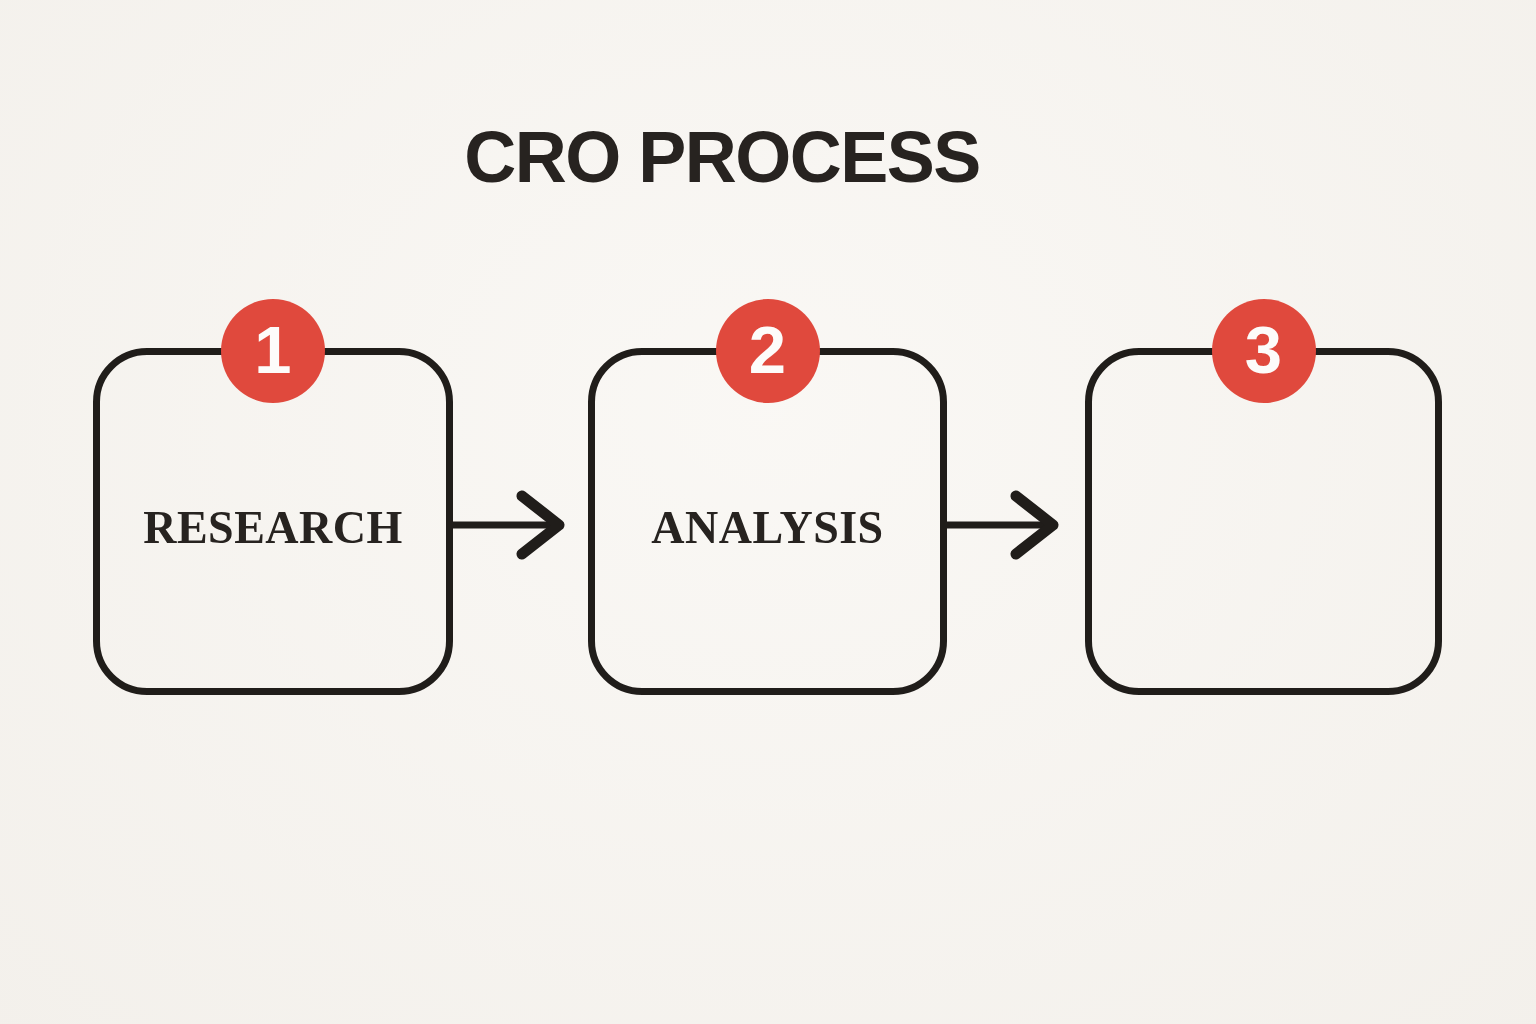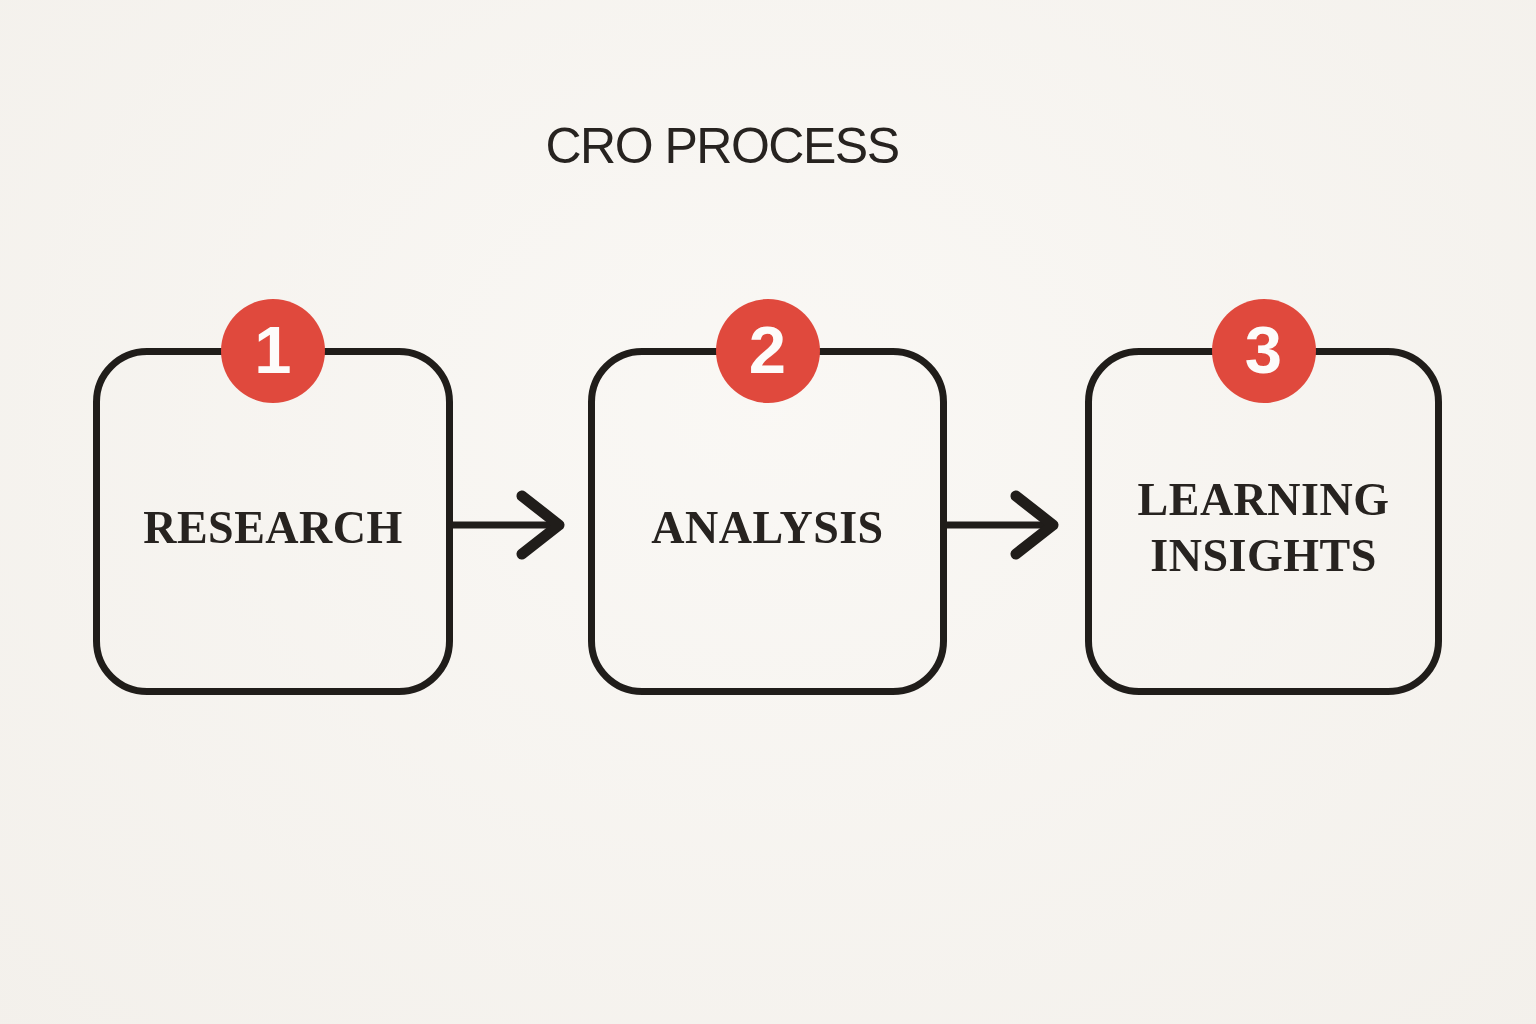--- a/index.html
+++ b/index.html
@@ -22,23 +22,23 @@
     height: 1024px;
     background: var(--background);
     
     background-image: radial-gradient(ellipse at 50% 40%, rgba(255,255,255,0.35), rgba(0,0,0,0.015));
   }
   .page-title {
     position: absolute;
     left: 722px;
     top: 121px;
     transform: translateX(-50%);
-    font-size: 50px;
+    font-size: 72px;
     line-height: 1;
-    font-weight: 400;
+    font-weight: 700;
     letter-spacing: -1.5px;
     color: var(--text);
     white-space: nowrap;
   }
   .step {
     position: absolute;
     top: 348px;
     width: 359px;
     height: 347px;
     border: 7px solid var(--line);
@@ -124,19 +124,15 @@
 
   <svg class="arrow arrow-2" viewBox="0 0 118 84" aria-hidden="true">
     <line x1="1" y1="42" x2="104" y2="42" stroke-width="7"></line>
     <polyline points="72,13 109,42 72,71" stroke-width="11" stroke-linecap="round" stroke-linejoin="round"></polyline>
   </svg>
 
   <div class="step step-3">
     <div class="badge">
       <span class="badge-number">3</span>
     </div>
-    <div class="step-label">
-      <span>LEARNING</span>
-      <span>INSIGHTS</span>
-    </div>
   </div>
 
 </div>
 
 </body></html>

